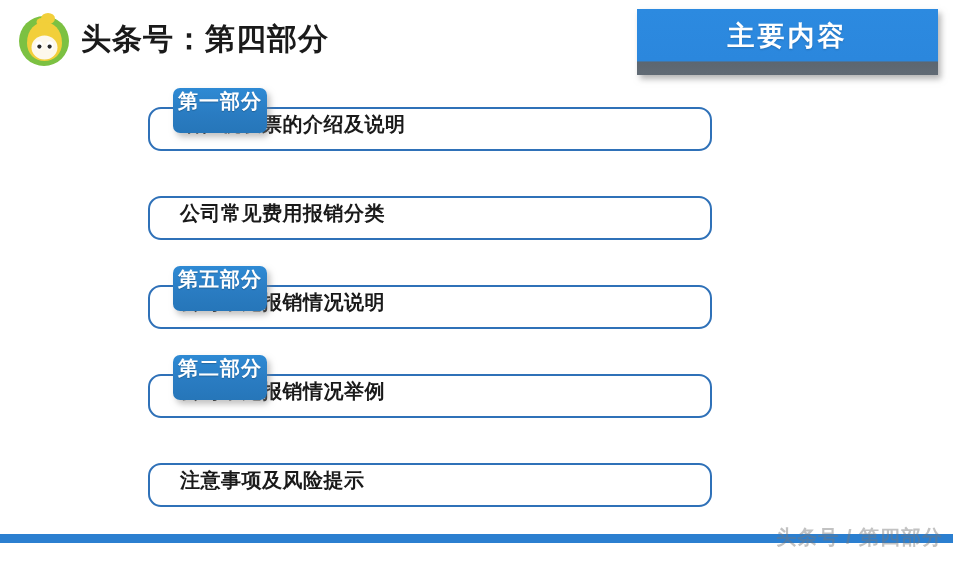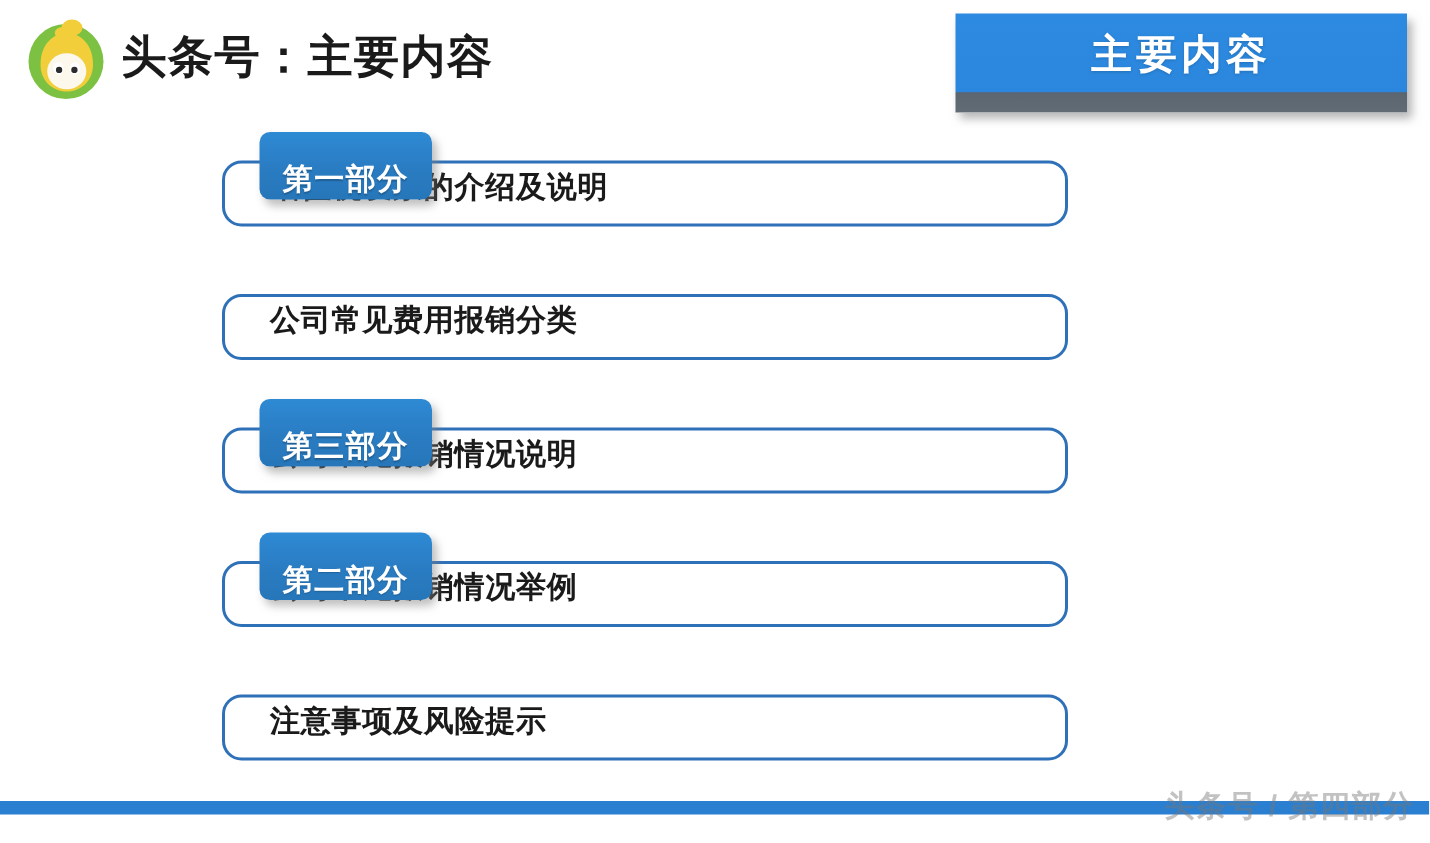--- a/index.html
+++ b/index.html
@@ -118,27 +118,27 @@
     font-weight: bold;
     color: #1a1a1a;
     letter-spacing: 0.5px;
     white-space: nowrap;
   }
 
   .section-tag {
     position: absolute;
     left: 173px;
     top: 2px;
-    width: 115px;
+    width: 94px;
     height: 45px;
     border-radius: 7px;
     background: linear-gradient(to bottom, #2e8ad4 0%, #2a7cc2 55%, #2676b9 100%);
     box-shadow: 3px 4px 6px rgba(130,130,130,0.5);
     display: flex;
-    align-items: flex-end;
+    align-items: flex-start;
     justify-content: center;
   }
   .section-tag-label {
     font-size: 20px;
     font-weight: bold;
     color: #ffffff;
     letter-spacing: 1px;
     text-shadow: 0 1px 1px rgba(0,0,0,0.22);
     white-space: nowrap;
   }
@@ -178,21 +178,21 @@
           <ellipse cx="34" cy="9.5" rx="7" ry="5.5" fill="#f2cf3a"></ellipse>
           <ellipse cx="27.5" cy="13" rx="5" ry="4" fill="#f2cf3a"></ellipse>
           <path d="M13 34 C13 20 22 13 30.5 13 C39 13 48 20 48 34 C48 45 40 52 30.5 52 C21 52 13 45 13 34 Z" fill="#f2cf3a"></path>
           <ellipse cx="30.5" cy="38.5" rx="13" ry="12" fill="#fdf8ec"></ellipse>
           <ellipse cx="25" cy="36.5" rx="3.4" ry="4.2" fill="#ffffff"></ellipse>
           <ellipse cx="36" cy="36.5" rx="3.4" ry="4.2" fill="#ffffff"></ellipse>
           <circle cx="25.4" cy="37.6" r="2.1" fill="#2c2c2c"></circle>
           <circle cx="35.6" cy="37.6" r="2.1" fill="#2c2c2c"></circle>
         </svg>
       </div>
-      <div class="brand-title">头条号：主要内容</div>
+      <div class="brand-title">头条号：第四部分</div>
     </div>
 
     <div class="banner">
       <div class="banner-inner">
         <span class="banner-title">主要内容</span>
       </div>
     </div>
 
   </div>
 
@@ -208,21 +208,21 @@
 
     <div class="section-row">
       <div class="section-box"></div>
       <div class="section-text">公司常见费用报销分类</div>
     </div>
 
     <div class="section-row">
       <div class="section-box"></div>
       <div class="section-text">公司常见报销情况说明</div>
       <div class="section-tag">
-        <span class="section-tag-label">第三部分</span>
+        <span class="section-tag-label">第五部分</span>
       </div>
     </div>
 
     <div class="section-row">
       <div class="section-box"></div>
       <div class="section-text">公司常见报销情况举例</div>
       <div class="section-tag">
         <span class="section-tag-label">第二部分</span>
       </div>
     </div>

